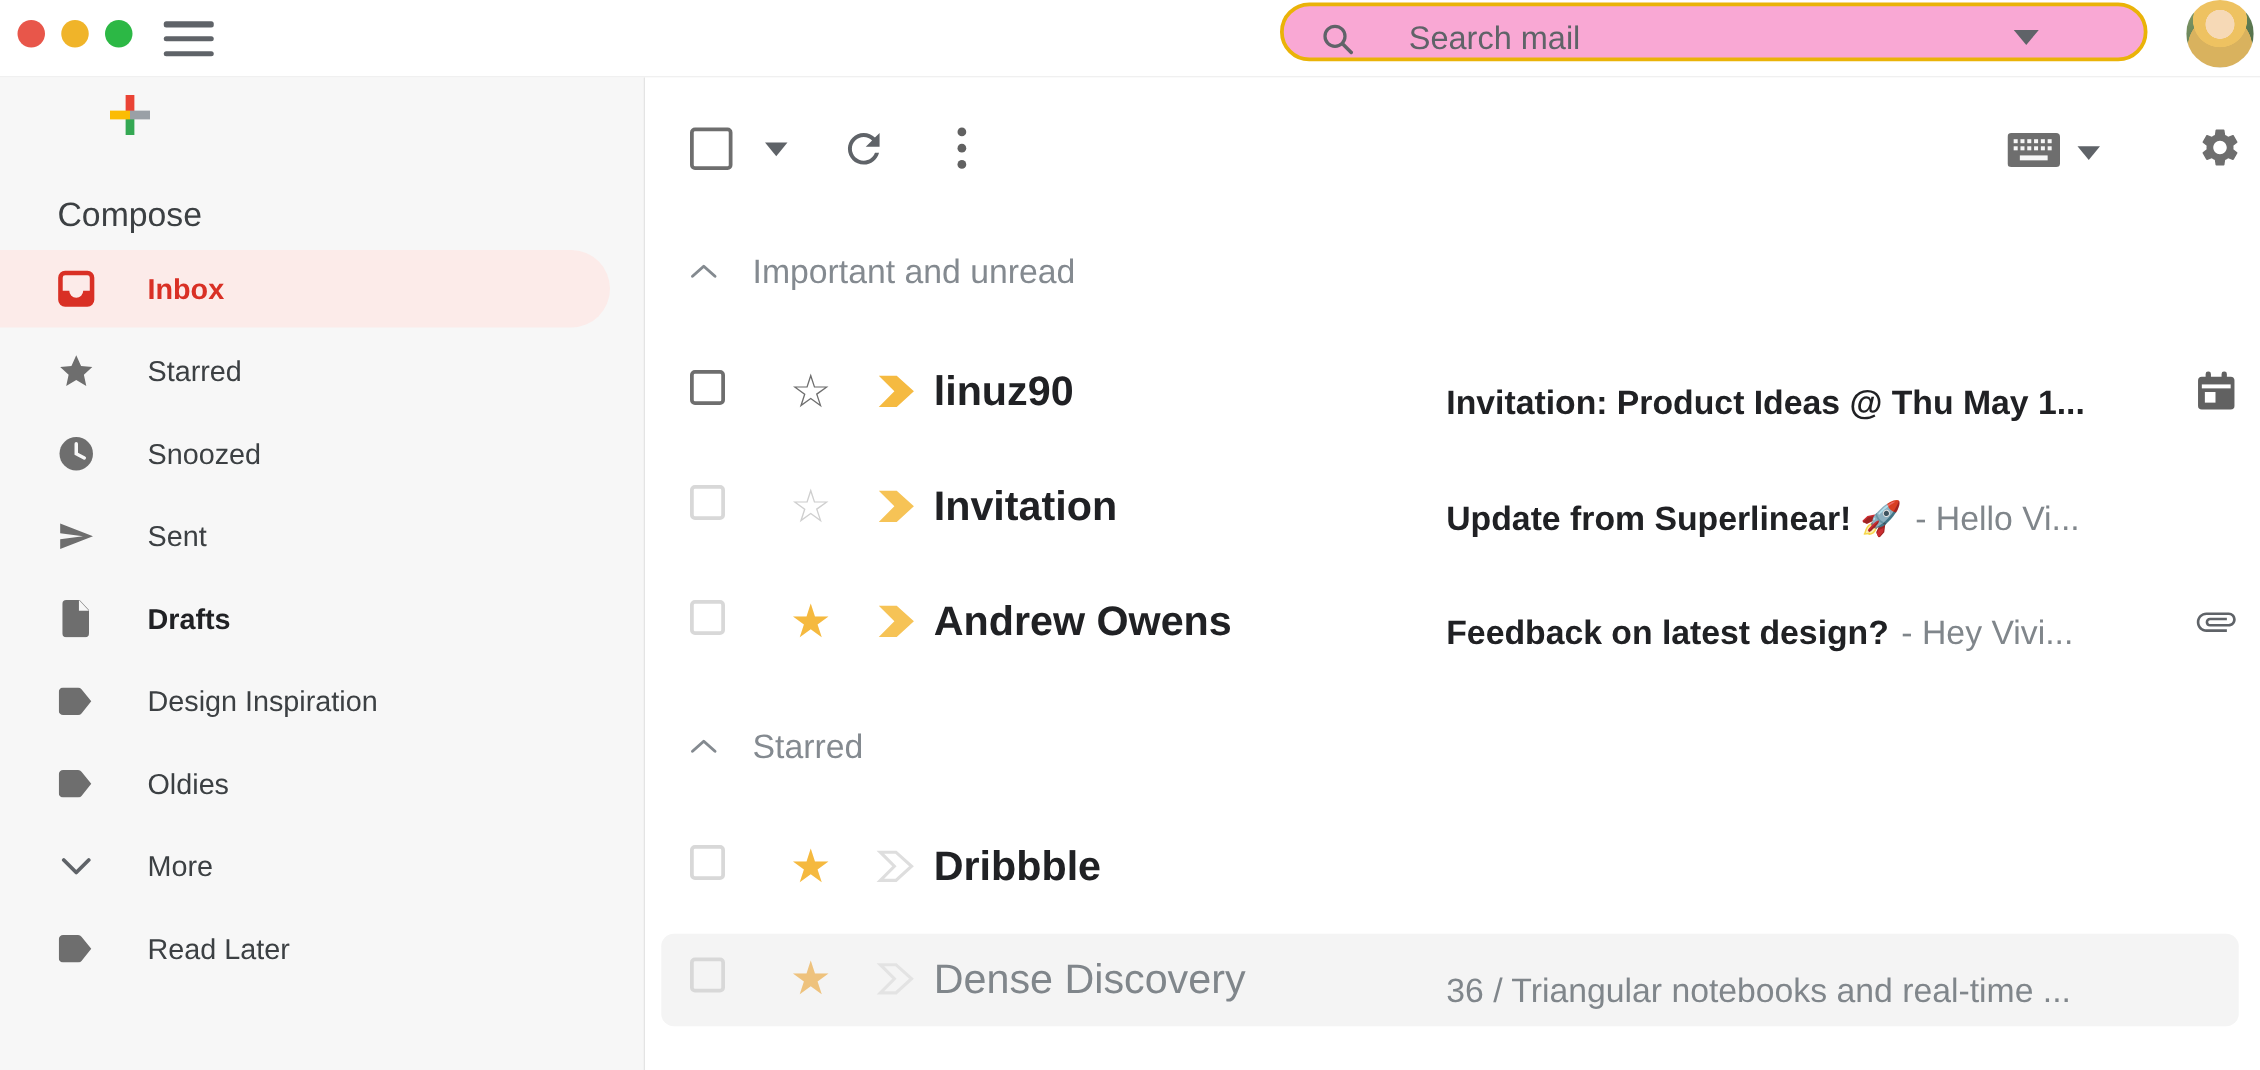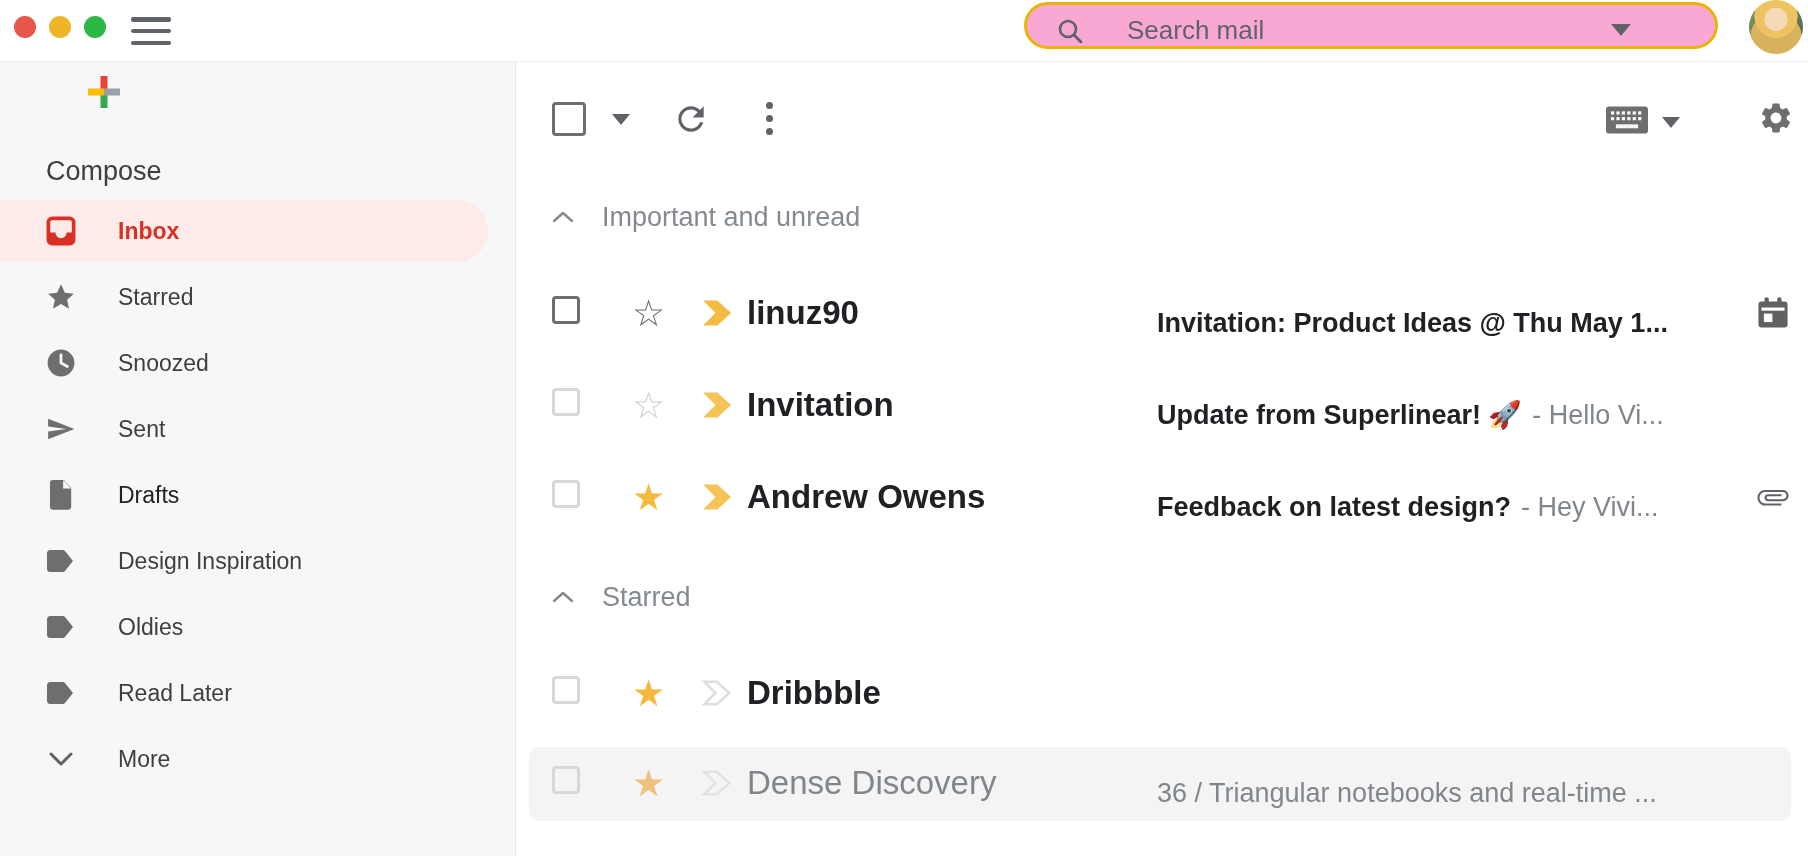--- a/index.html
+++ b/index.html
@@ -37,21 +37,21 @@
   
   .compose { position:absolute; left:46px; top:10px; height:58px; display:flex; align-items:center; gap:40px; cursor:pointer;flex-direction:column; }
   .compose .label { font-size:27px; color:#3c4043; }
   .nav { position:absolute; top:136px; left:0; right:0; }
   .nav-item { height:66px; position:relative; display:flex; align-items:center; cursor:pointer; }
   .nav-item .pill { display:none; }
   .nav-item.active .pill { display:block; position:absolute; left:0; top:2px; width:488px; height:62px; background:#fcebe9; border-radius:0 31px 31px 0; }
   .nav-item .nicon { position:relative; width:30px; margin-left:46px; display:flex; justify-content:center; align-items:center; }
   .nav-item .nlabel { position:relative; margin-left:42px; font-size:23px; color:#3c4043; white-space:nowrap; }
   .nav-item.active .nlabel { color:#d93025; font-weight:700; }
-  .nav-item.bold .nlabel { color:#202124; font-weight:400; }
+  .nav-item.bold .nlabel { color:#202124; font-weight:700; }
 
   
   .toolbar { position:absolute; top:38px; left:0; right:0; height:42px; }
   .selbox { position:absolute; left:36px; top:2px; width:34px; height:34px; border:3px solid #6e6e6e; border-radius:4px; cursor:pointer; }
   .selcaret { position:absolute; left:96px; top:14px; width:0; height:0; border-left:9px solid transparent; border-right:9px solid transparent; border-top:11px solid #5f6368; cursor:pointer; }
   .refresh { position:absolute; left:156px; top:0; cursor:pointer; display:flex; }
   .dots { position:absolute; left:250px; top:2px; width:8px; display:flex; flex-direction:column; gap:6px; cursor:pointer; }
   .dots i { width:7px; height:7px; border-radius:50%; background:#616161; }
   .kbgroup { position:absolute; right:128px; top:6px; display:flex; align-items:center; gap:14px; cursor:pointer; }
   .kbcaret { width:0; height:0; border-left:9px solid transparent; border-right:9px solid transparent; border-top:11px solid #5f6368; }
@@ -184,33 +184,33 @@
       <div class="nav-item">
         <span class="nicon">
           <svg width="28" height="22" viewBox="0 0 28 22">
               <path d="M0 3.5 A3.5 3.5 0 0 1 3.5 0 h12 a3.5 3.5 0 0 1 2.7 1.3 L26 11 l-7.8 9.7 a3.5 3.5 0 0 1 -2.7 1.3 h-12 A3.5 3.5 0 0 1 0 18.5 Z" fill="#6e6e6e"></path>
             </svg>
         </span>
         <span class="nlabel">Oldies</span>
       </div>
       <div class="nav-item">
         <span class="nicon">
+          <svg width="24" height="14" viewBox="0 0 24 14">
+              <polyline points="2,2 12,12 22,2" fill="none" stroke="#5f6368" stroke-width="3" stroke-linecap="round" stroke-linejoin="round"></polyline>
+            </svg>
+        </span>
+        <span class="nlabel">More</span>
+      </div>
+      <div class="nav-item">
+        <span class="nicon">
           <svg width="28" height="22" viewBox="0 0 28 22">
               <path d="M0 3.5 A3.5 3.5 0 0 1 3.5 0 h12 a3.5 3.5 0 0 1 2.7 1.3 L26 11 l-7.8 9.7 a3.5 3.5 0 0 1 -2.7 1.3 h-12 A3.5 3.5 0 0 1 0 18.5 Z" fill="#6e6e6e"></path>
             </svg>
         </span>
         <span class="nlabel">Read Later</span>
-      </div>
-      <div class="nav-item">
-        <span class="nicon">
-          <svg width="24" height="14" viewBox="0 0 24 14">
-              <polyline points="2,2 12,12 22,2" fill="none" stroke="#5f6368" stroke-width="3" stroke-linecap="round" stroke-linejoin="round"></polyline>
-            </svg>
-        </span>
-        <span class="nlabel">More</span>
       </div>
     </div>
   </div>
 
   <div class="main">
     <div class="toolbar">
       <div class="selbox"></div>
       <div class="selcaret"></div>
       <div class="refresh">
         <svg width="38" height="38" viewBox="0 0 24 24">

